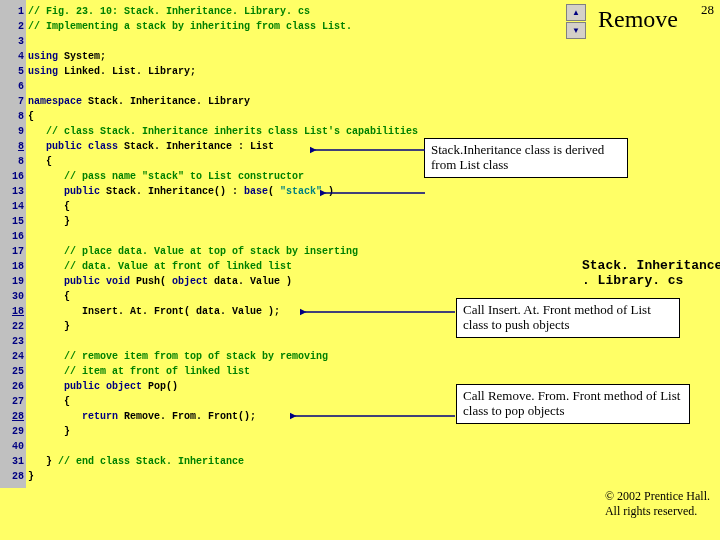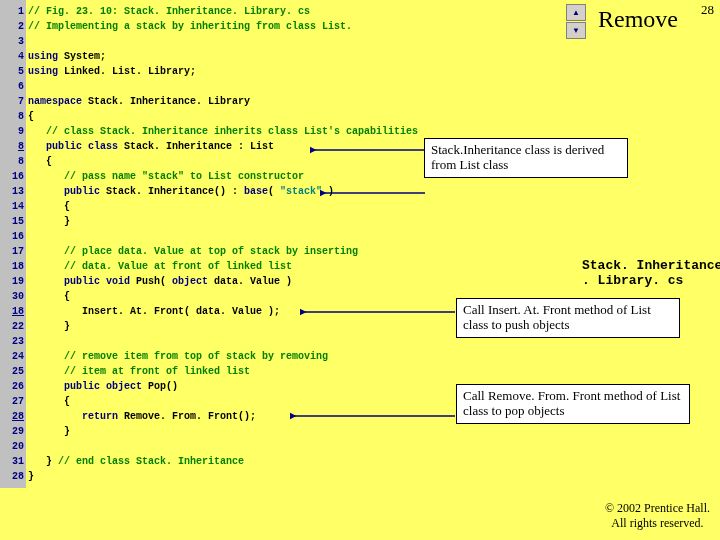--- a/index.html
+++ b/index.html
@@ -13,21 +13,21 @@
 .c-comment{color:#008000}
 .c-key{color:#000080}
 .c-norm{color:#000}
 .c-str{color:#008080}
 .u{text-decoration:underline}
 .callout{position:absolute;background:#fff;border:1px solid #000;padding:4px 6px;font:13px 'Times New Roman',serif;line-height:1.15}
 #co1{left:424px;top:138px;width:190px}
 #co2{left:456px;top:298px;width:210px}
 #co3{left:456px;top:384px;width:220px}
 .filelabel{position:absolute;left:582px;top:258px;font:bold 13px 'Courier New',monospace;color:#000}
-.copyright{position:absolute;right:10px;bottom:10px;font:12px 'Times New Roman',serif;text-align:center;line-height:1.2}
+.copyright{position:absolute;right:10px;bottom:22px;font:12px 'Times New Roman',serif;text-align:left;line-height:1.2}
 svg.arrow{position:absolute;pointer-events:none}
 </style>
 </head>
 <body>
 
 <div class="page-num">28</div>
 <div class="outline">Remove</div>
 <div class="nav-up"></div>
 <div class="nav-down"></div>
 
@@ -54,21 +54,21 @@
     <div class="">30</div>
     <div class="u">18</div>
     <div class="">22</div>
     <div class="">23</div>
     <div class="">24</div>
     <div class="">25</div>
     <div class="">26</div>
     <div class="">27</div>
     <div class="u">28</div>
     <div class="">29</div>
-    <div class="">20</div>
+    <div class="">40</div>
     <div class="">31</div>
     <div class="">28</div>
   </div>
 <div class="code" id="code"><div><span class="c-comment">// Fig. 23. 10: Stack. Inheritance. Library. cs</span></div><div><span class="c-comment">// Implementing a stack by inheriting from class List.</span></div><div>&nbsp;</div><div><span class="c-key">using </span><span class="c-norm">System;</span></div><div><span class="c-key">using </span><span class="c-norm">Linked. List. Library;</span></div><div>&nbsp;</div><div><span class="c-key">namespace </span><span class="c-norm">Stack. Inheritance. Library</span></div><div><span class="c-norm">{</span></div><div><span class="c-comment">   // class Stack. Inheritance inherits class List's capabilities</span></div><div><span class="c-norm">   </span><span class="c-key">public class </span><span class="c-norm">Stack. Inheritance : List</span></div><div><span class="c-norm">   {</span></div><div><span class="c-comment">      // pass name "stack" to List constructor</span></div><div><span class="c-norm">      </span><span class="c-key">public </span><span class="c-norm">Stack. Inheritance() : </span><span class="c-key">base</span><span class="c-norm">( </span><span class="c-str">"stack"</span><span class="c-norm"> )</span></div><div><span class="c-norm">      {</span></div><div><span class="c-norm">      }</span></div><div>&nbsp;</div><div><span class="c-comment">      // place data. Value at top of stack by inserting</span></div><div><span class="c-comment">      // data. Value at front of linked list</span></div><div><span class="c-norm">      </span><span class="c-key">public void </span><span class="c-norm">Push( </span><span class="c-key">object </span><span class="c-norm">data. Value )</span></div><div><span class="c-norm">      {</span></div><div><span class="c-norm">         Insert. At. Front( data. Value );</span></div><div><span class="c-norm">      }</span></div><div>&nbsp;</div><div><span class="c-comment">      // remove item from top of stack by removing</span></div><div><span class="c-comment">      // item at front of linked list</span></div><div><span class="c-norm">      </span><span class="c-key">public object </span><span class="c-norm">Pop()</span></div><div><span class="c-norm">      {</span></div><div><span class="c-norm">         </span><span class="c-key">return </span><span class="c-norm">Remove. From. Front();</span></div><div><span class="c-norm">      }</span></div><div>&nbsp;</div><div><span class="c-norm">   } </span><span class="c-comment">// end class Stack. Inheritance</span></div><div><span class="c-norm">}</span></div></div>
 
 <div class="callout" id="co1">Stack.Inheritance class is derived from List class</div>
 <div class="callout" id="co2">Call Insert. At. Front method of List class to push objects</div>
 <div class="callout" id="co3">Call Remove. From. Front method of List class to pop objects</div>
 
 <div class="filelabel" id="filelabel" style="white-space: pre;">Stack. Inheritance

